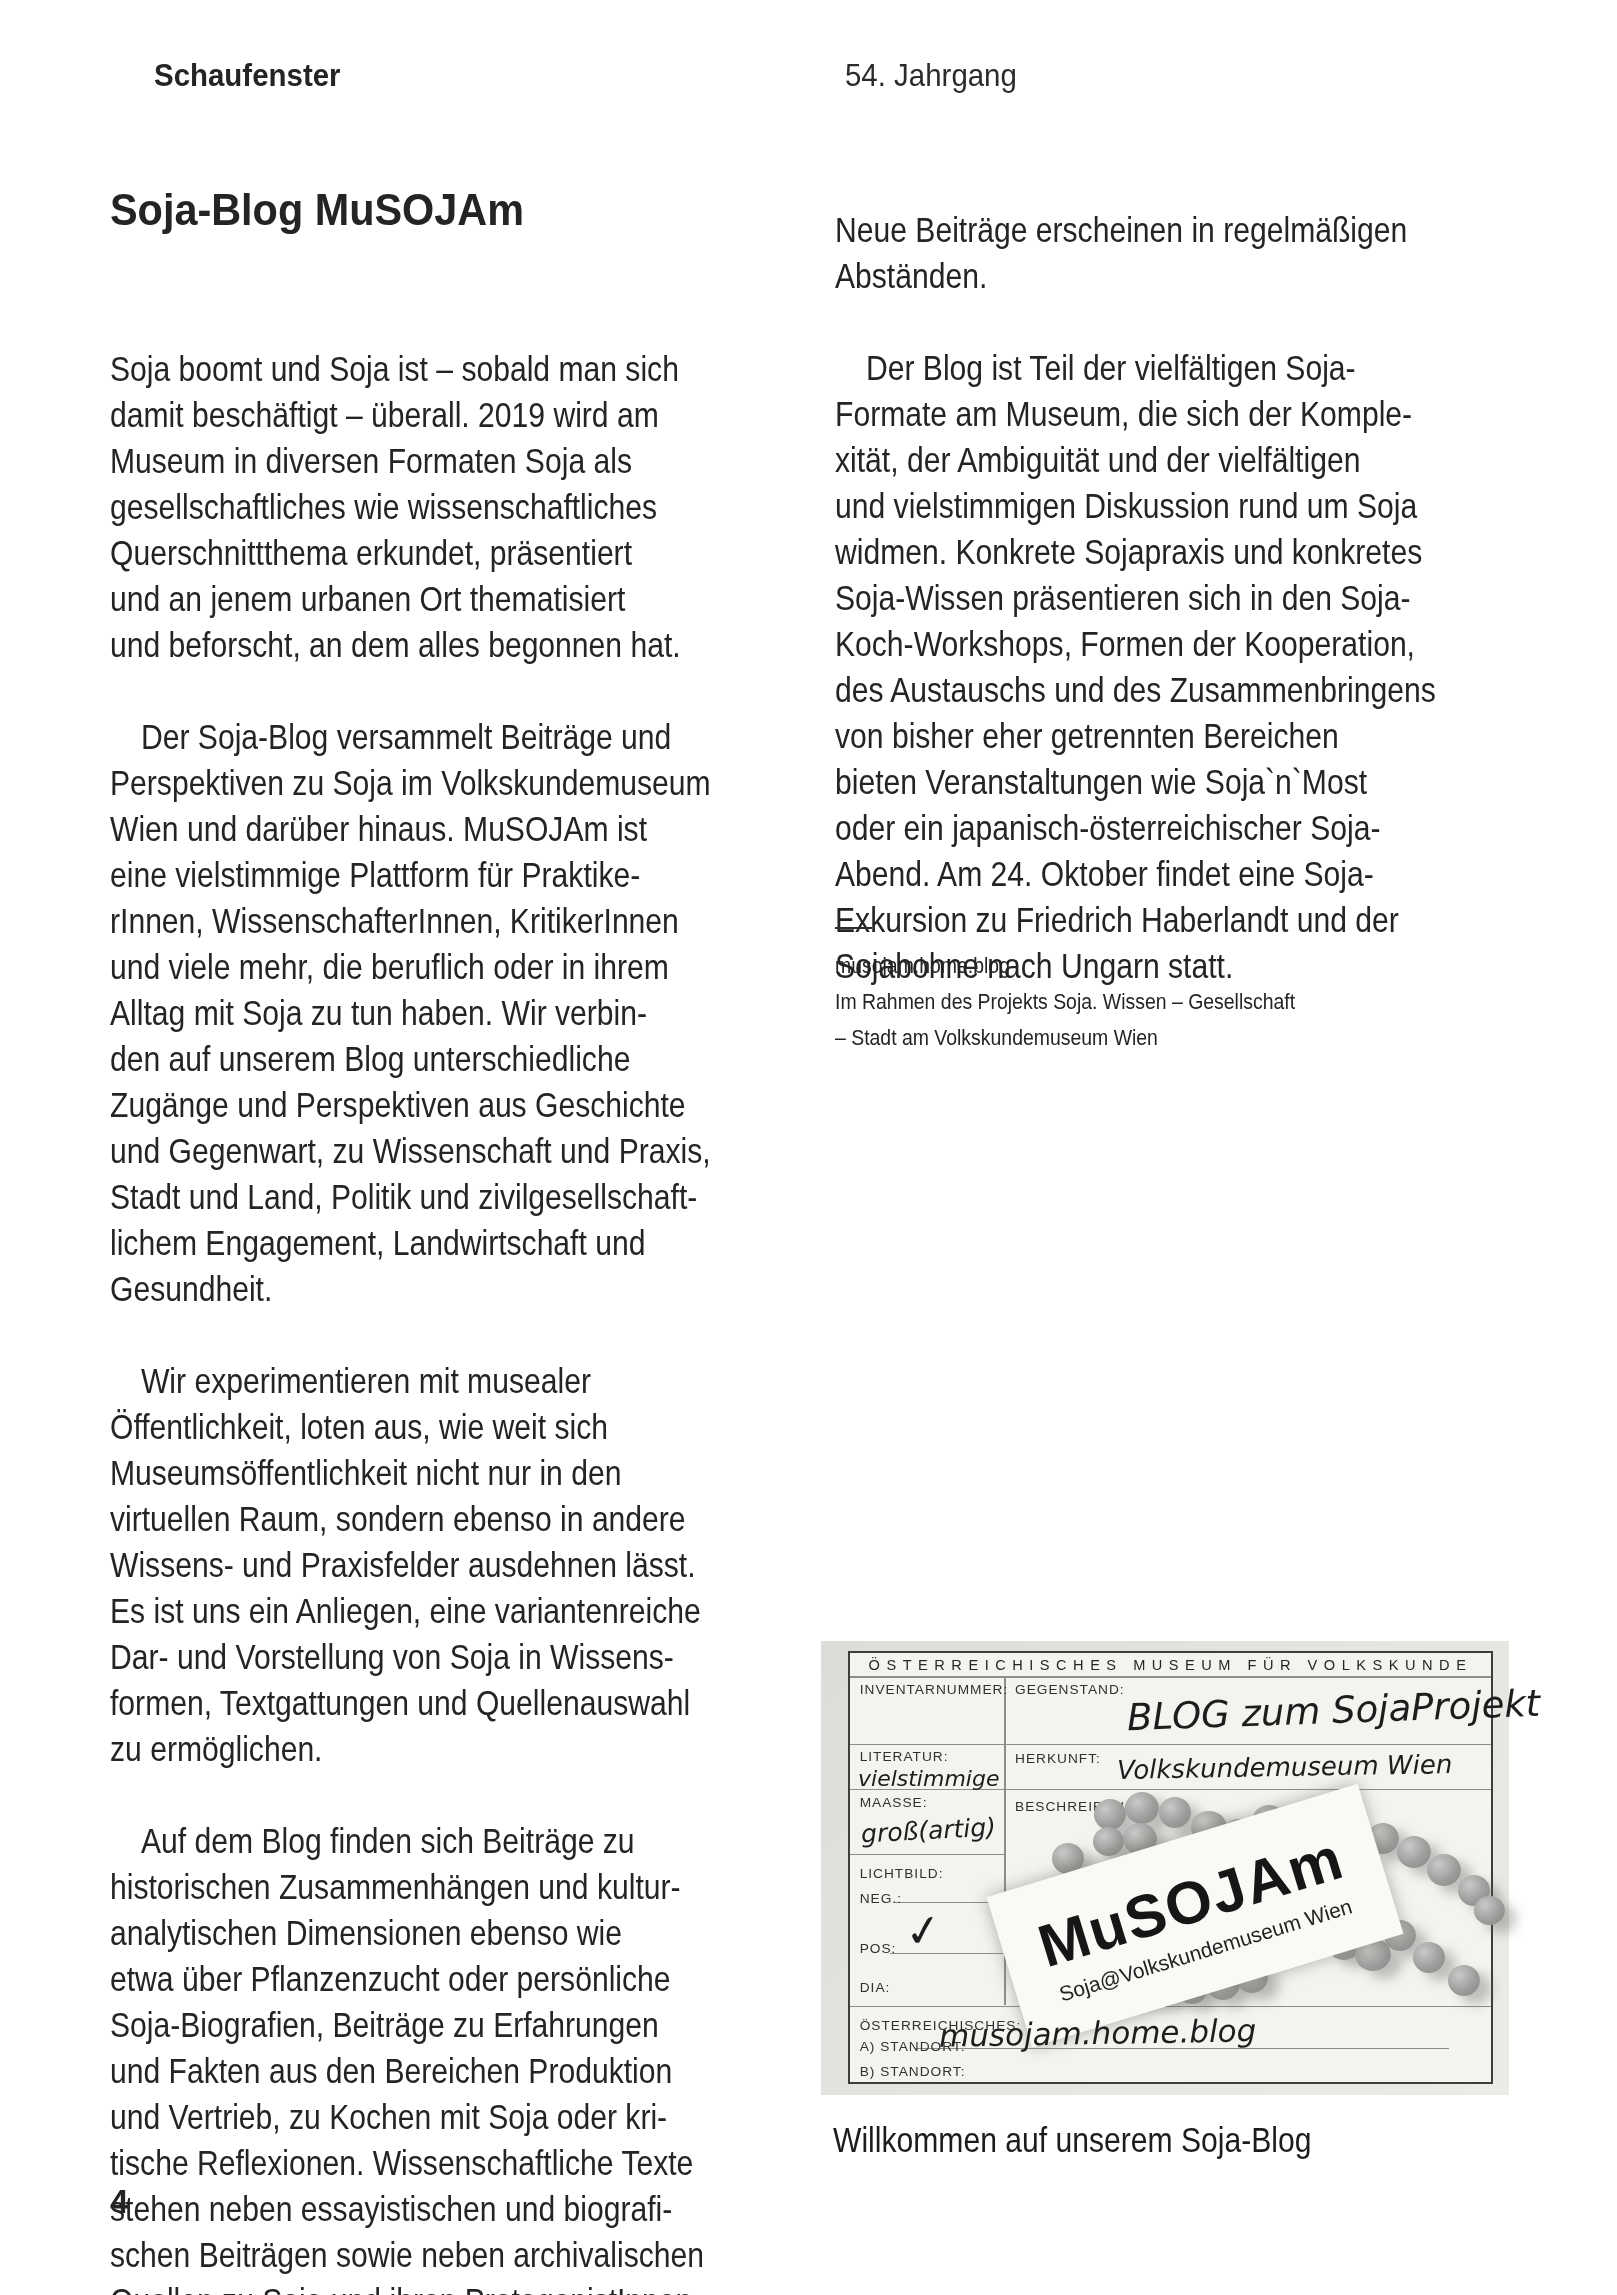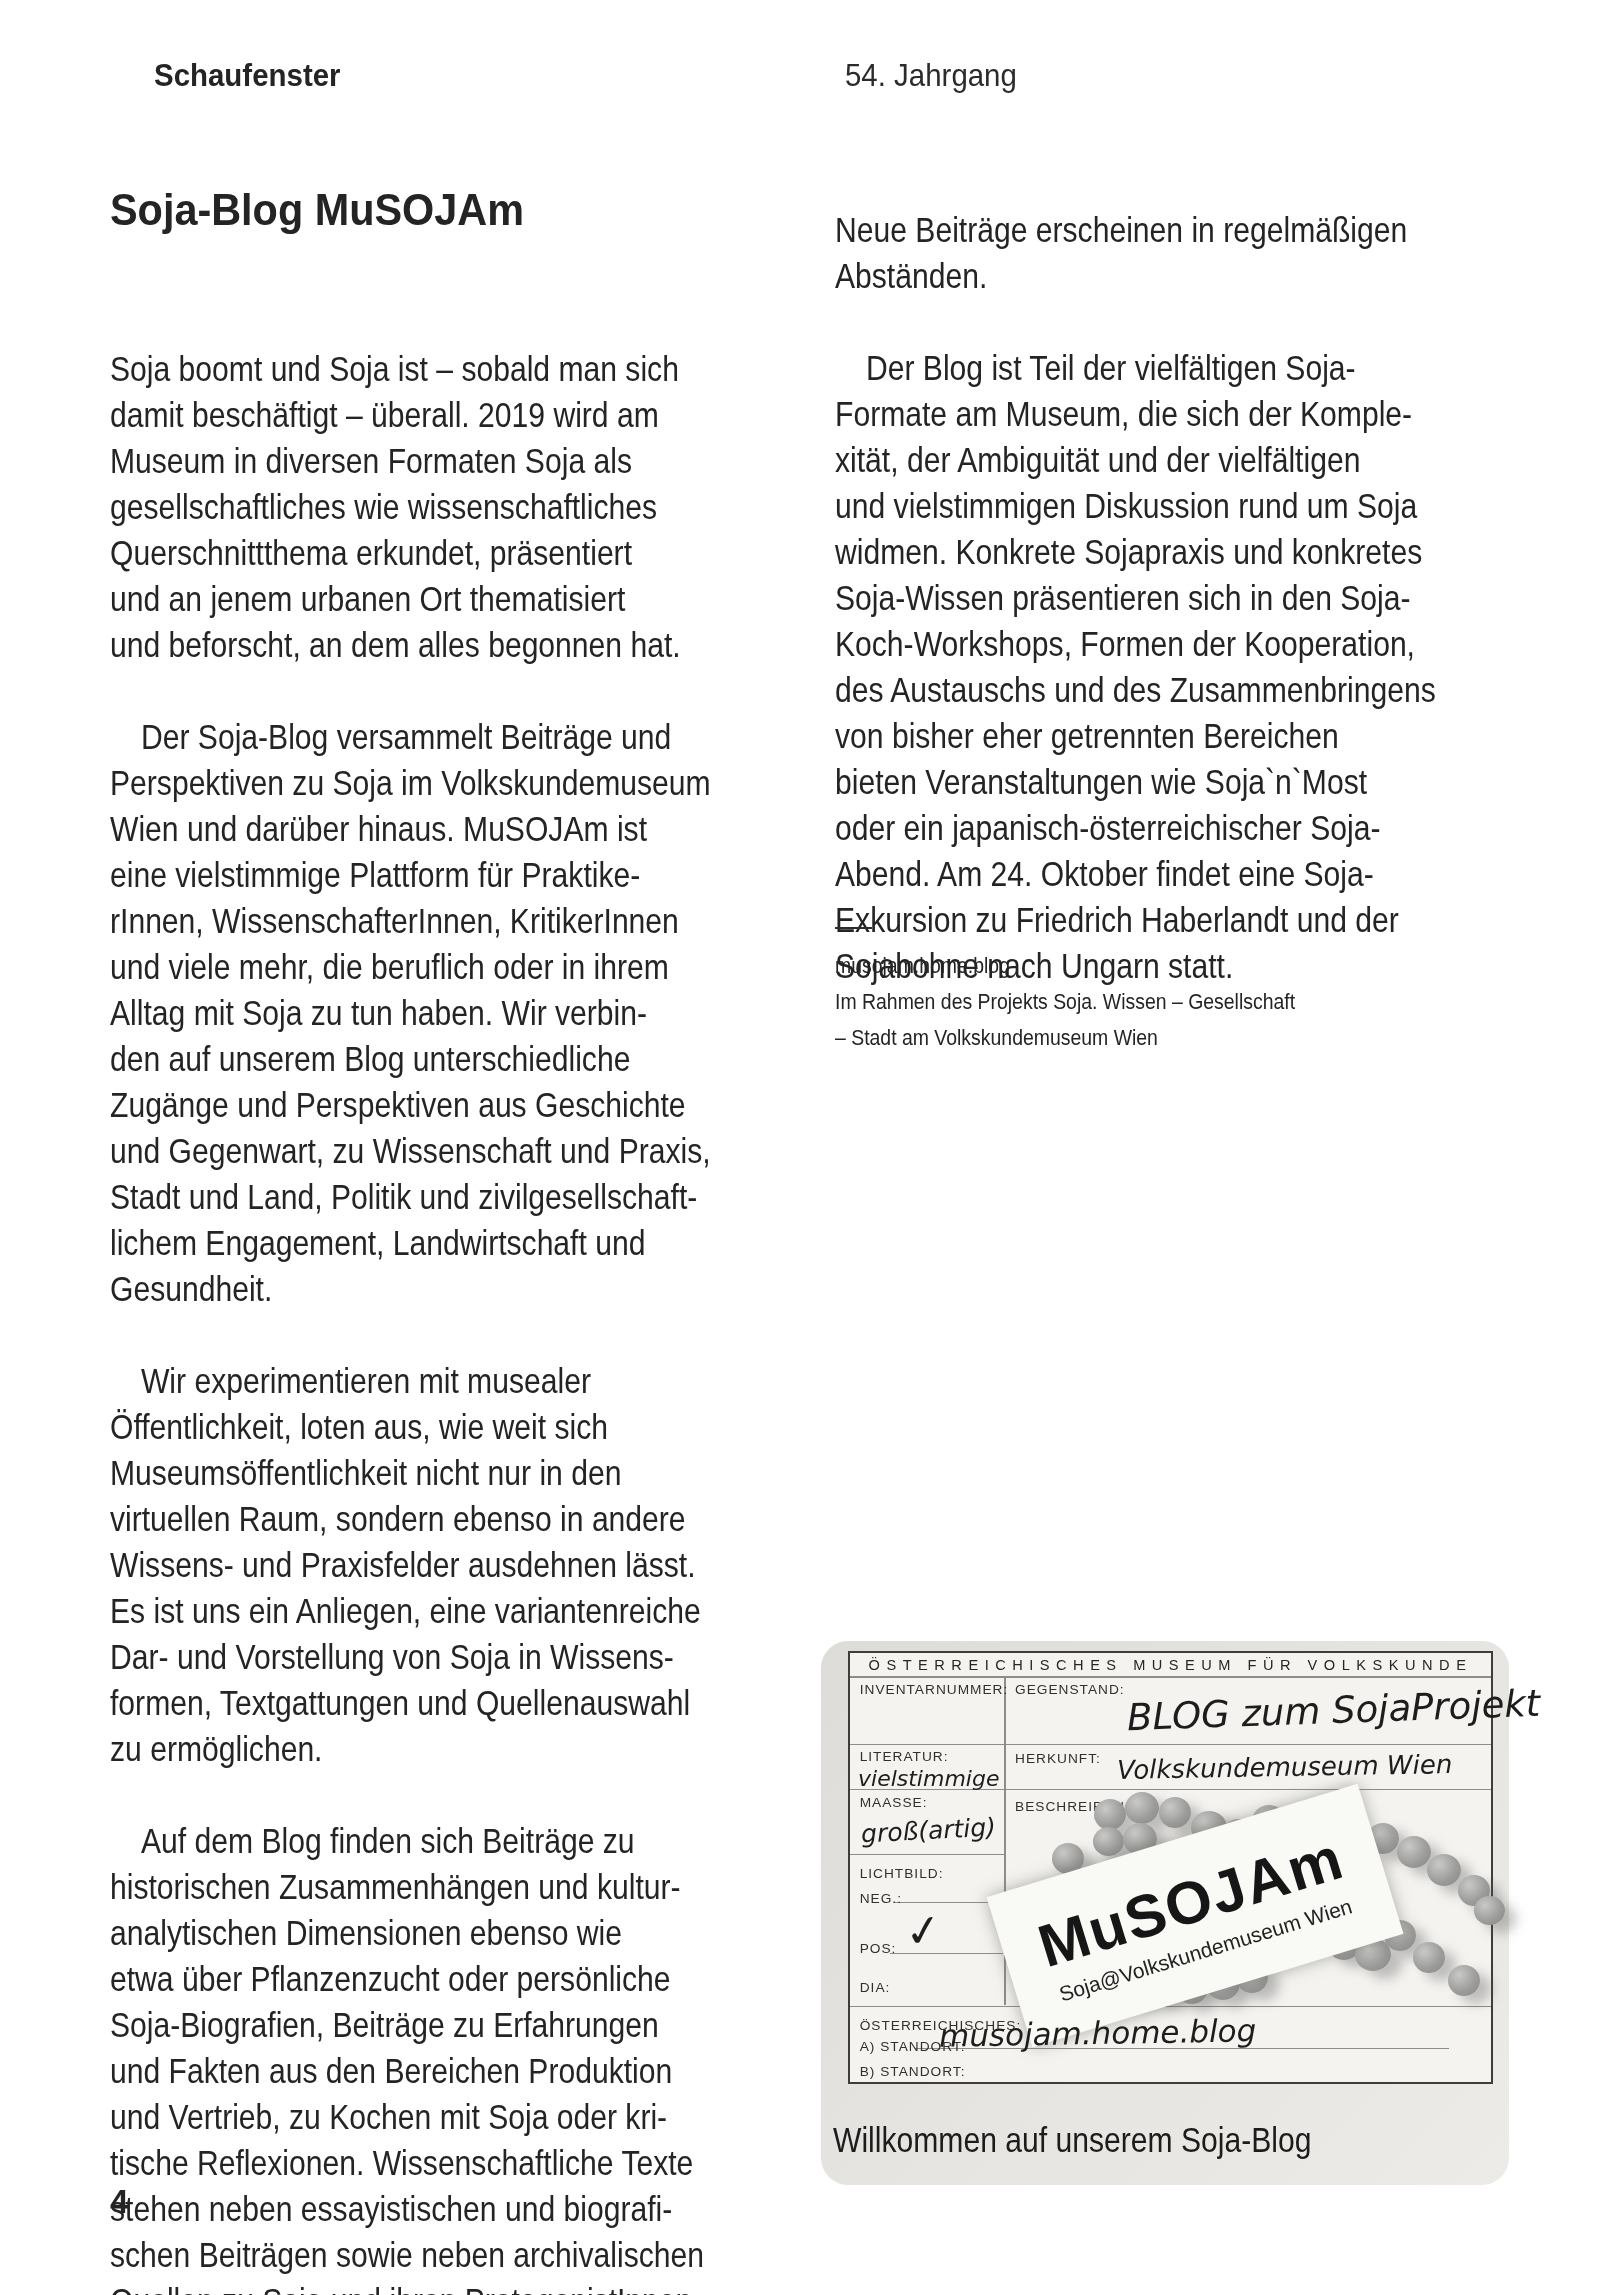--- a/index.html
+++ b/index.html
@@ -21,22 +21,22 @@
   .col { position:absolute; font-size:35px; line-height:46px; white-space:pre-line; width:889px; }
   .col-left { left:110px; top:300px; }
   .col-right { left:835px; top:161px; }
   .col p { margin:0; }
   .col p.indent { text-indent:36px; }
 
   .fn-rule { position:absolute; left:835px; top:927px; width:37px; height:2.4px; background:#2c2c2c; }
   .footnote { position:absolute; left:835px; top:948px; font-size:22.6px; line-height:36px; white-space:pre-line; width:728px; }
 
   
-  .figure { position:absolute; left:821px; top:1641px; width:688px; height:544px;
-            background:linear-gradient(135deg,#dddcd9 0%, #e7e5e1 55%, #edebe7 100%);border-radius:27px; }
+  .figure { position:absolute; left:821px; top:1641px; width:688px; height:454px;
+            background:linear-gradient(135deg,#dddcd9 0%, #e7e5e1 55%, #edebe7 100%); }
   .card { position:absolute; left:27px; top:9.7px; width:645px; height:433px;
           background:#f4f3f0; border:2.4px solid #3d3d3d; box-sizing:border-box; }
   .card .hline, .card .vline { position:absolute; background:#8d8d8b; }
   .card .hline { height:1.6px; }
   .card .vline { width:1.6px; }
   .card-header { position:absolute; left:0; right:0; top:4px; text-align:center;
                  font-size:14.6px; letter-spacing:6.5px; color:#262626; white-space:nowrap; }
   .lbl { position:absolute; font-size:13.7px; letter-spacing:1px; color:#303030; white-space:nowrap; }
   .hw { position:absolute; font-family:"DejaVu Sans", sans-serif; font-style:italic;
         color:#1d1d1d; white-space:nowrap; }

